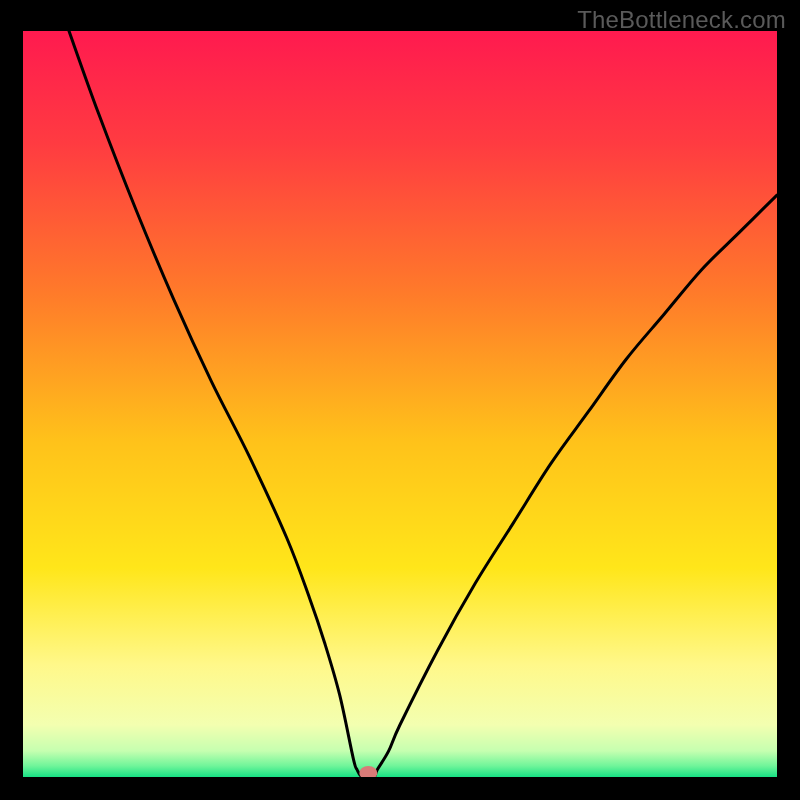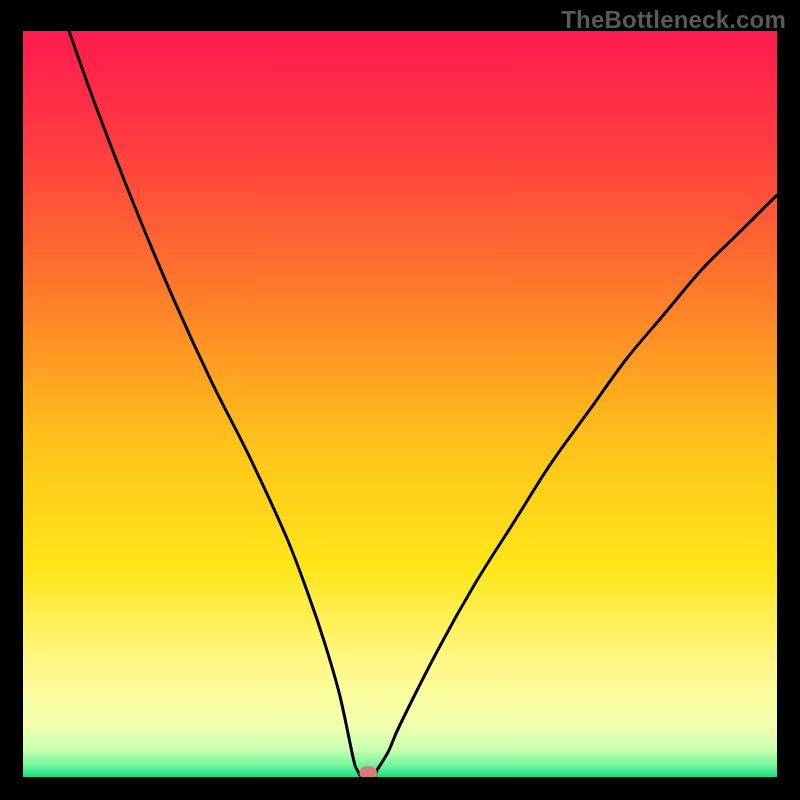--- a/index.html
+++ b/index.html
@@ -9,21 +9,21 @@
     width: 800px;
     height: 800px;
     background: #000;
   }
   .watermark {
     position: absolute;
     top: 6px;
     right: 14px;
     font-family: Arial, Helvetica, sans-serif;
     font-size: 24px;
-    font-weight: 700;
+    font-weight: 400;
     color: #5a5a5a;
     letter-spacing: 0.2px;
   }
   .plot {
     position: absolute;
     left: 23px;
     top: 31px;
     width: 754px;   
     height: 746px;  
   }

